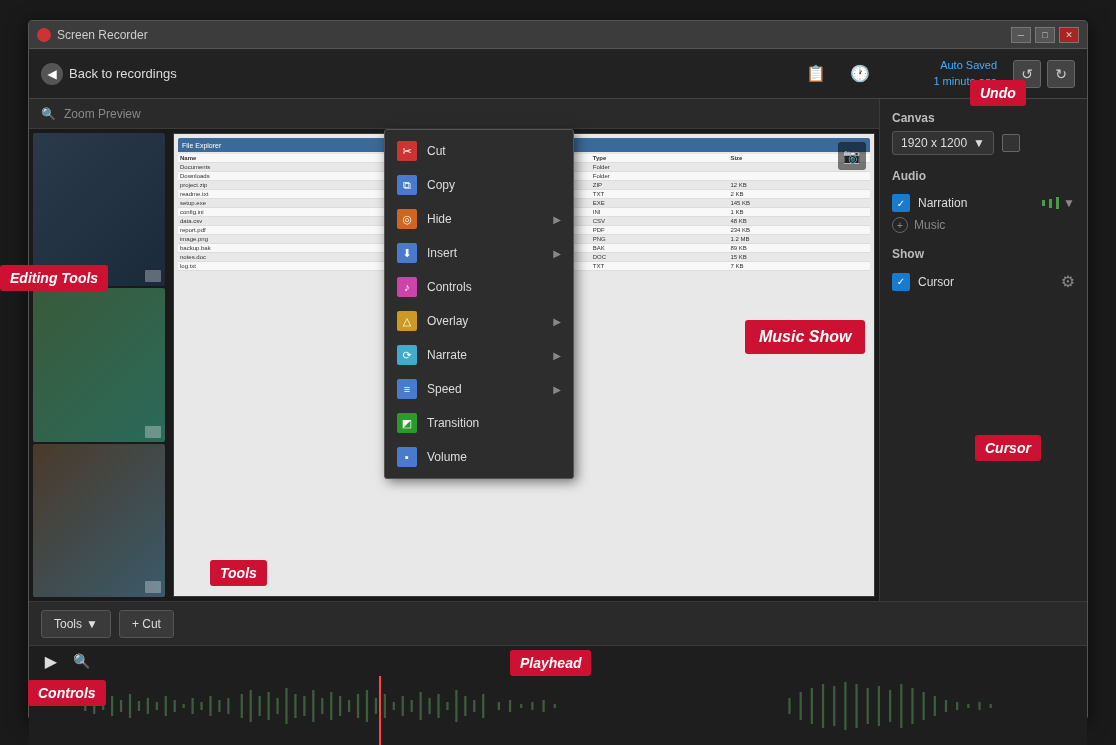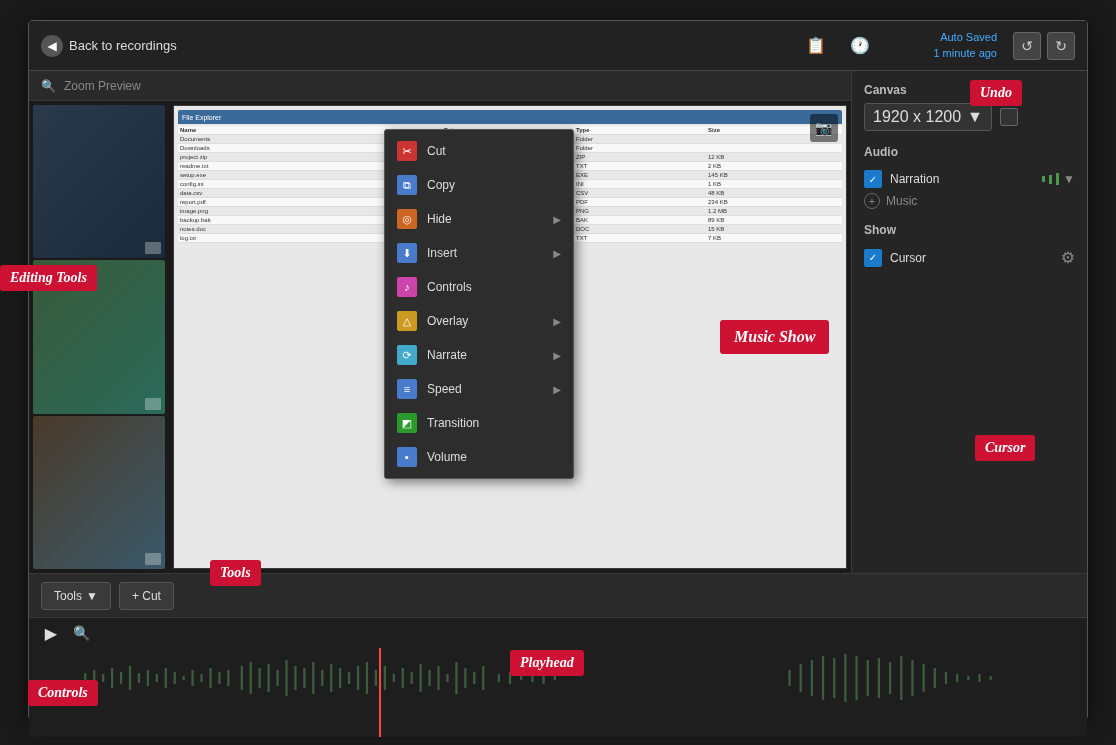--- a/index.html
+++ b/index.html
@@ -281,21 +281,21 @@
       display: flex;
       align-items: center;
       justify-content: center;
       color: #aaa;
       font-size: 14px;
       cursor: pointer;
     }
 
     
     .right-panel {
-      width: 236px;
+      width: 208px;
       background: #252525;
       border-left: 1px solid #3a3a3a;
       padding: 12px;
       display: flex;
       flex-direction: column;
       gap: 14px;
       overflow-y: auto;
     }
 
     .panel-section-title {
@@ -307,21 +307,21 @@
     .canvas-section {}
     .canvas-size-row {
       display: flex;
       align-items: center;
       gap: 8px;
     }
     .canvas-size-dropdown {
       background: #333;
       border: 1px solid #555;
       color: #ddd;
-      font-size: 16px;
+      font-size: 12px;
       padding: 4px 8px;
       border-radius: 3px;
       cursor: pointer;
       display: flex;
       align-items: center;
       gap: 6px;
     }
     .canvas-checkbox {
       width: 18px;
       height: 18px;
@@ -551,41 +551,49 @@
     }
     .ann-label {
       background: #cc1133;
       color: white;
       font-size: 14px;
       font-weight: bold;
       padding: 5px 10px;
       border-radius: 3px;
       white-space: nowrap;
       font-style: italic;
-      font-family: Liberation Serif, serif;
     }
 
     
     .level-bar {
       display: inline-block;
       width: 3px;
       background: #4a9a4a;
       margin-right: 1px;
     }
 
     .expand-arrow {
       color: #888;
       font-size: 12px;
     }
   </style>
 </head>
 <body>
 
 <div class="window">
 
+  <div class="titlebar">
+    <div class="titlebar-icon"></div>
+    <span class="titlebar-title">Screen Recorder</span>
+    <div class="titlebar-controls">
+      <div class="titlebar-btn">─</div>
+      <div class="titlebar-btn">□</div>
+      <div class="titlebar-btn close">✕</div>
+    </div>
+  </div>
 
   <div class="header">
     <div class="back-btn">
       <div class="back-arrow">◀</div>
       <span>Back to recordings</span>
     </div>
     <div class="header-right">
       <div class="header-icon-btn">📋</div>
       <div class="header-icon-btn">🕐</div>
       <div class="auto-saved">
@@ -918,15 +926,15 @@
 </div>
 
 <div class="annotation" style="left: 970px; top: 80px;">
   <div class="ann-label">Undo</div>
 </div>
 
 <div class="annotation" style="left: 975px; top: 435px;">
   <div class="ann-label">Cursor</div>
 </div>
 
-<div class="annotation" style="left: 720px; top: 320px; text-align: right;">
+<div class="annotation" style="left: 745px; top: 320px; text-align: right;">
   <div class="ann-label" style="font-size:16px; padding: 8px 14px;">Music Show</div>
 </div>
 
 </body></html>

